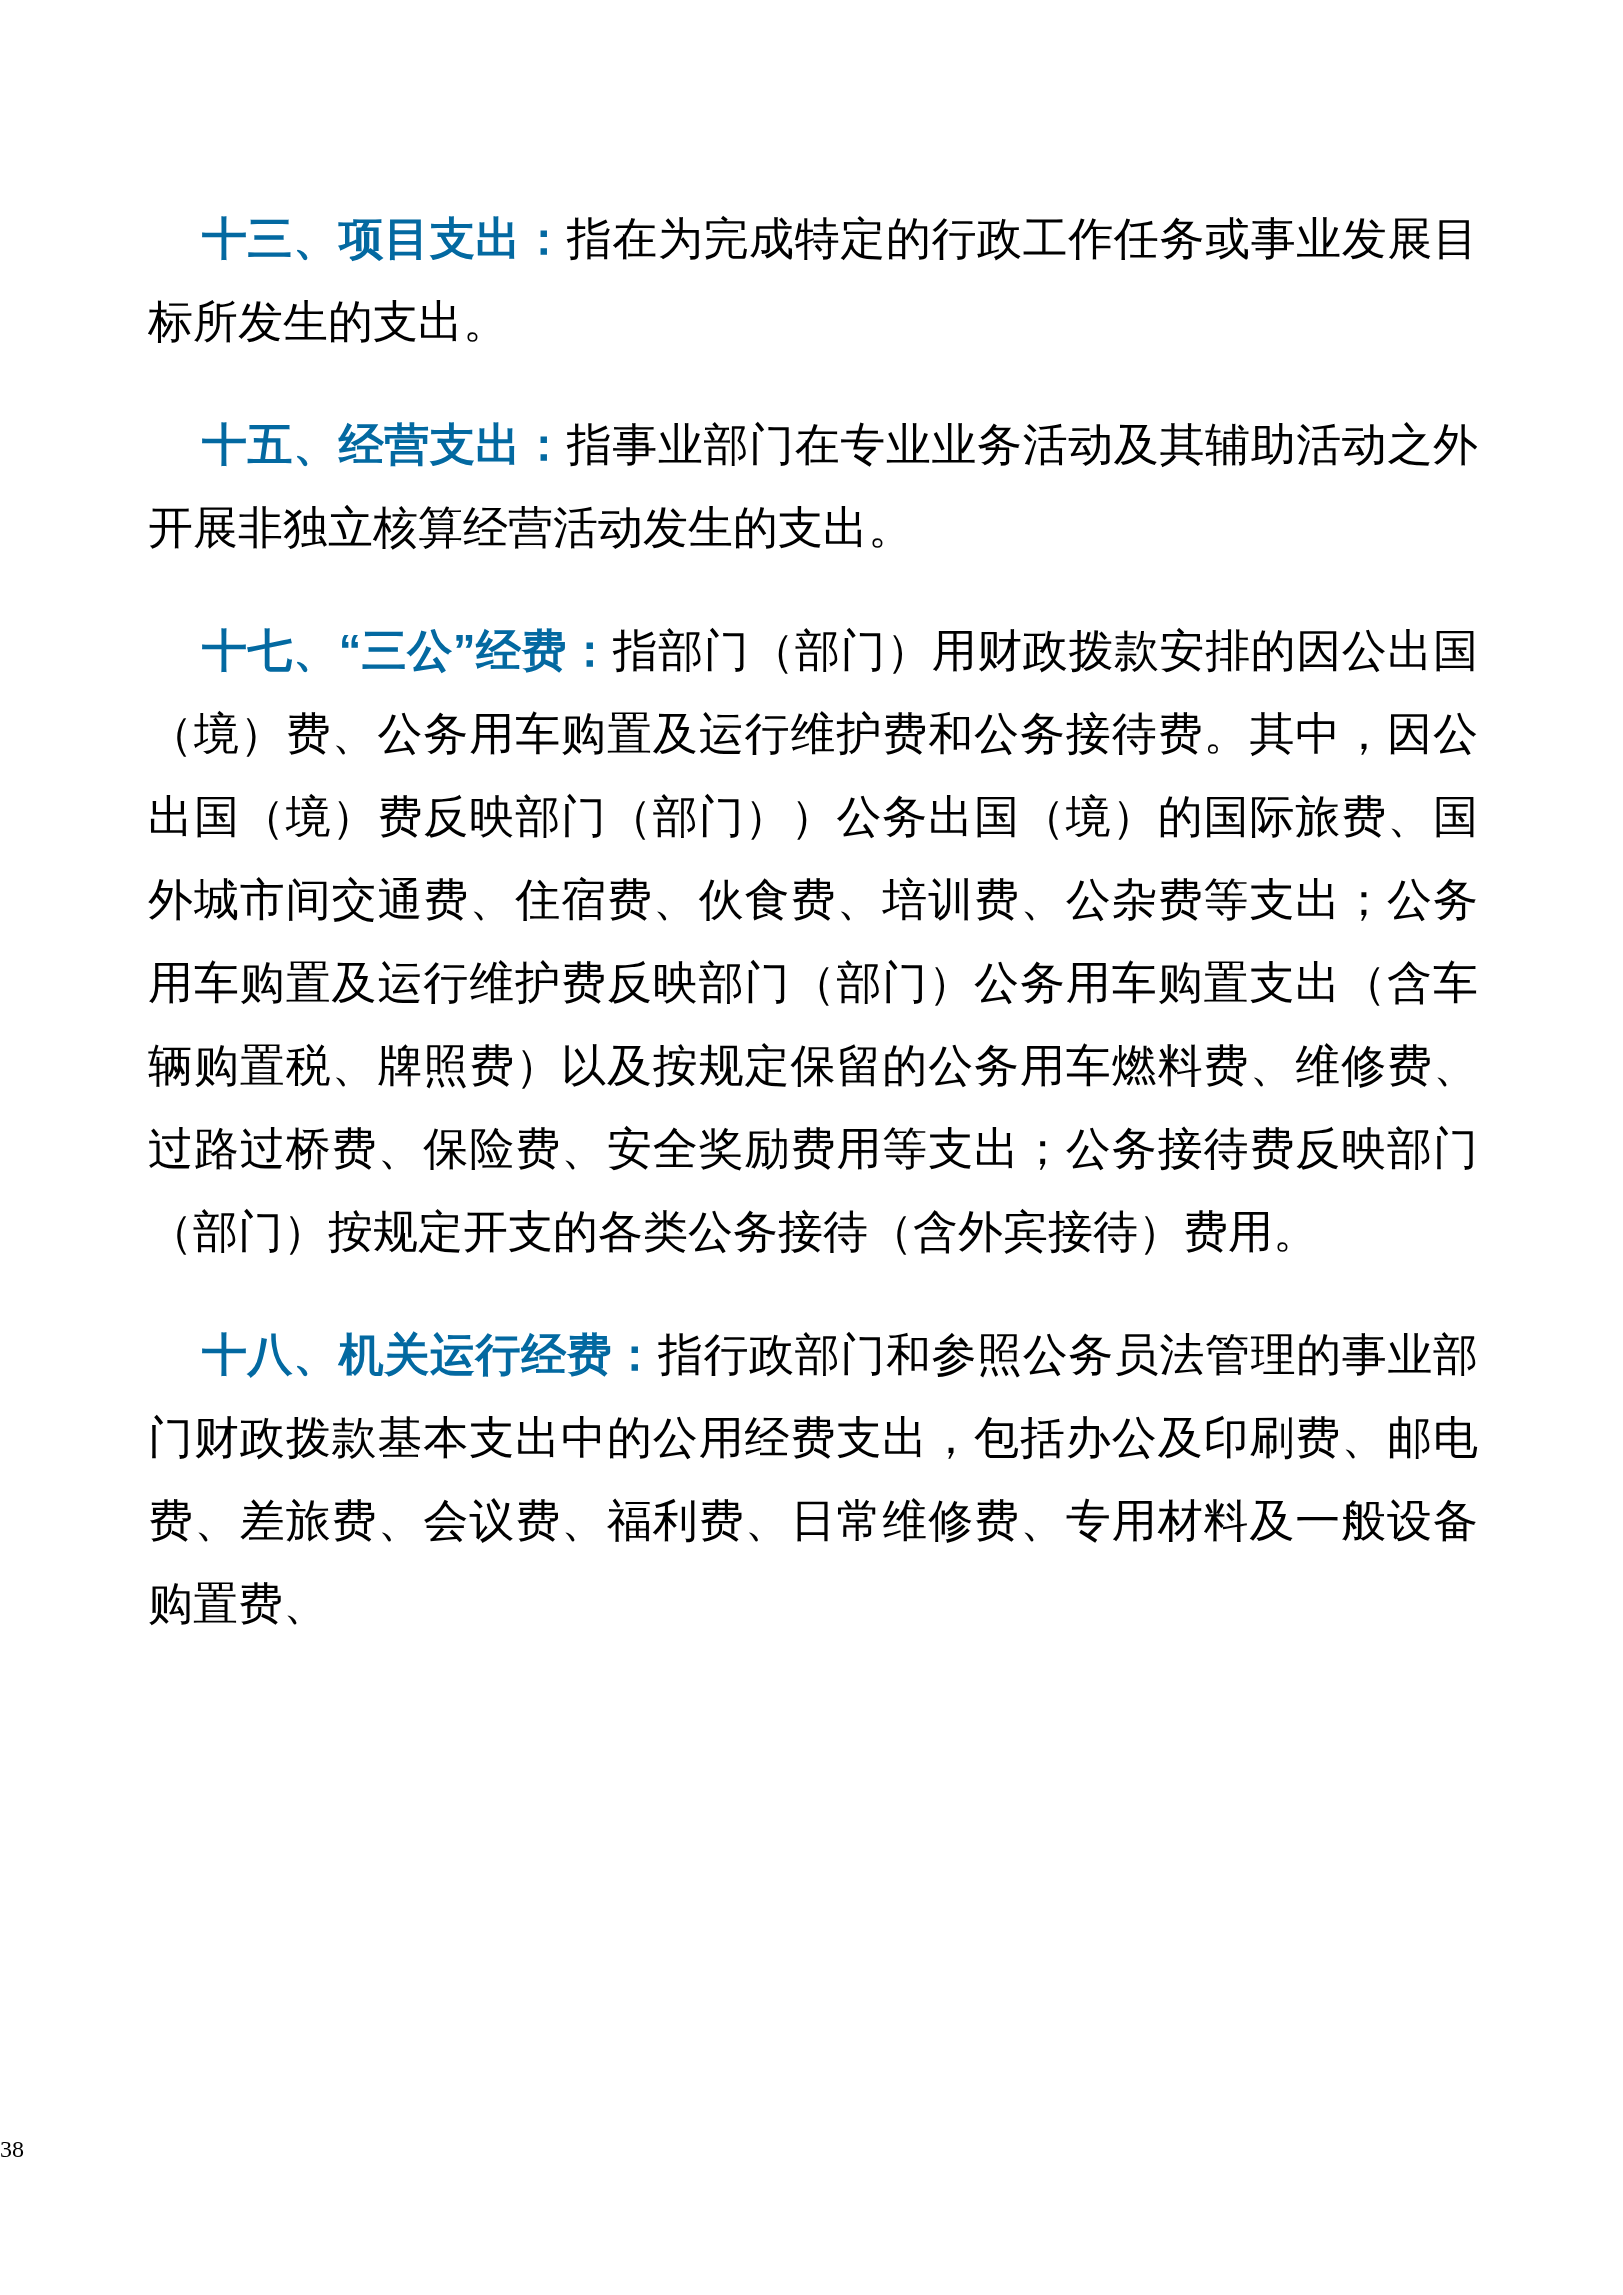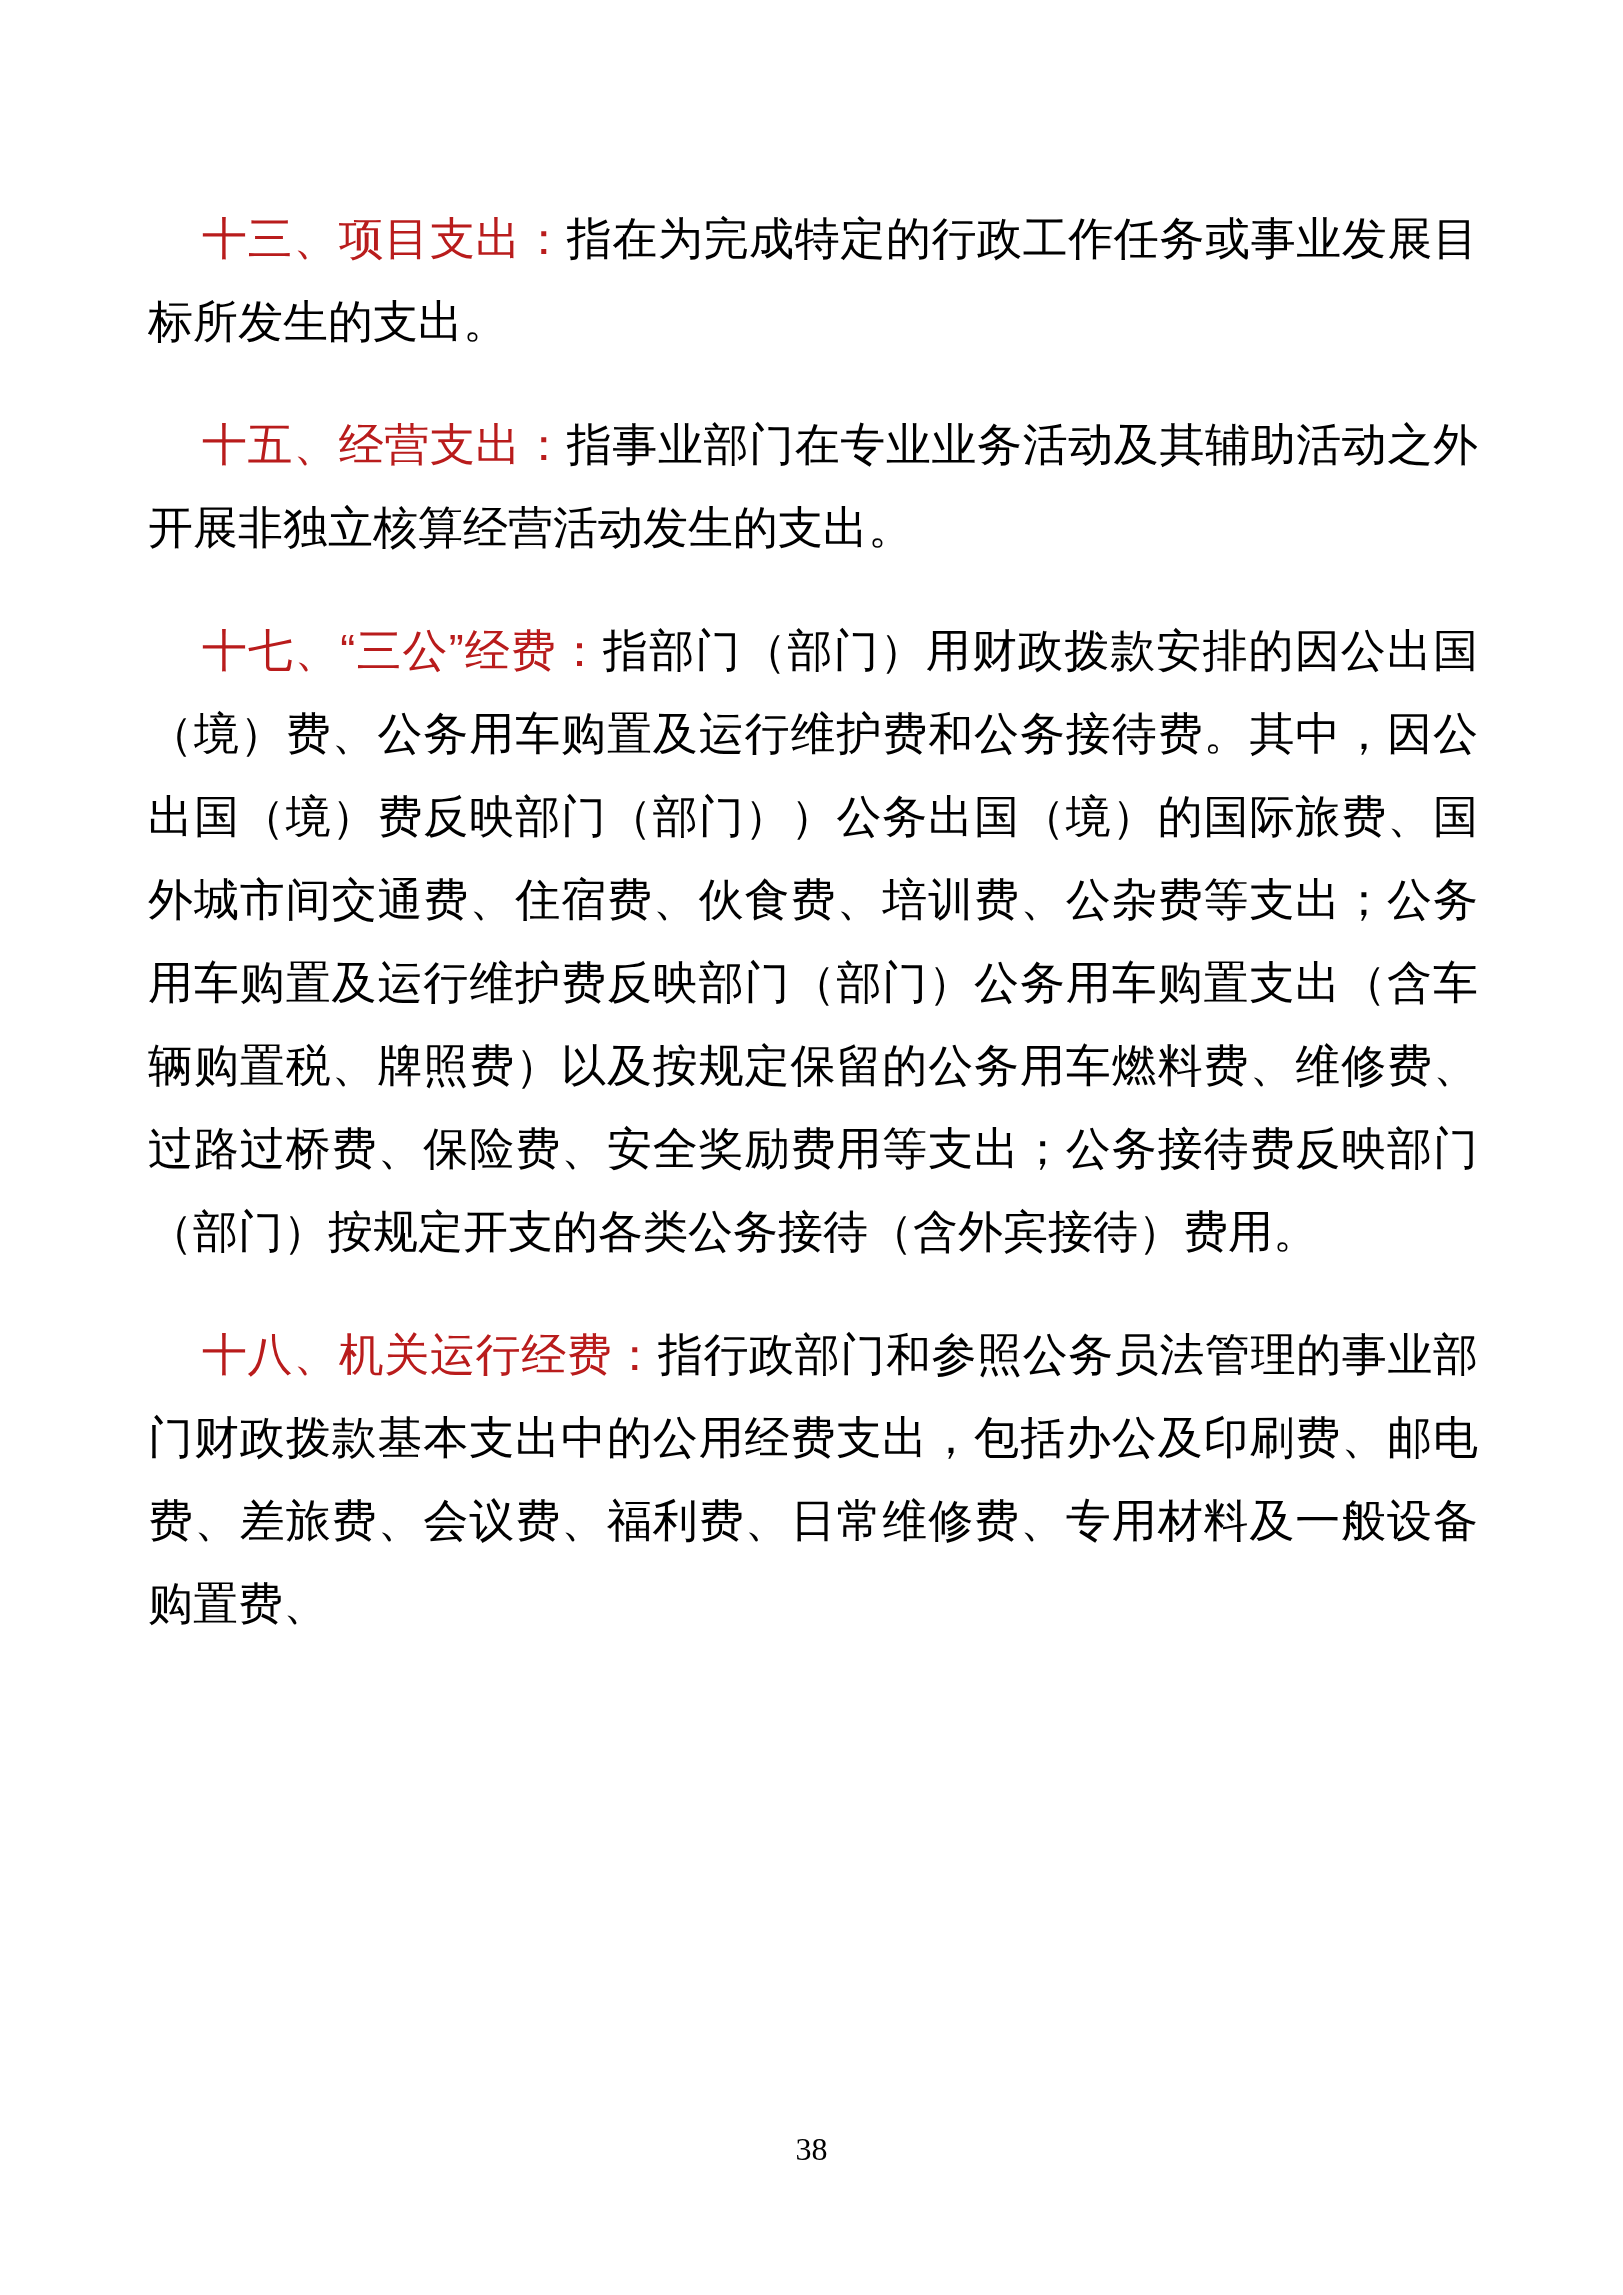--- a/index.html
+++ b/index.html
@@ -23,36 +23,36 @@
     font-size: 45px;
     line-height: 83px;
     text-align: justify;
     text-justify: inter-ideograph;
     text-indent: 54px;
     color: #000000;
     word-break: break-all;
   }
   .term-heading {
     font-family: "Liberation Sans", sans-serif;
-    font-weight: 400;
-    color: #b91c1c;
+    font-weight: 700;
+    color: #0369a1;
   }
   .term-body {
     font-family: "Liberation Serif", serif;
     font-weight: 400;
     color: #000000;
   }
   .page-number {
     position: absolute;
     left: 0;
     right: 0;
     top: 2131px;
-    text-align: center;
+    text-align: left;
     font-family: "Liberation Serif", serif;
-    font-size: 32px;
+    font-size: 24px;
     line-height: 36px;
     color: #000000;
   }
 </style>
 </head>
 <body>
 
 <div class="page">
 
   <p class="para"><span class="term-heading">十三、项目支出：</span><span class="term-body">指在为完成特定的行政工作任务或事业发展目标所发生的支出。</span></p>

